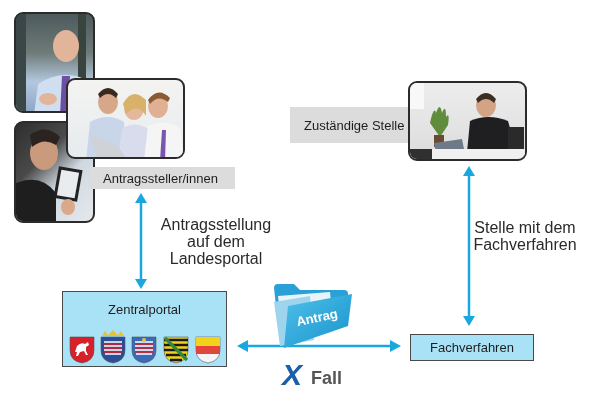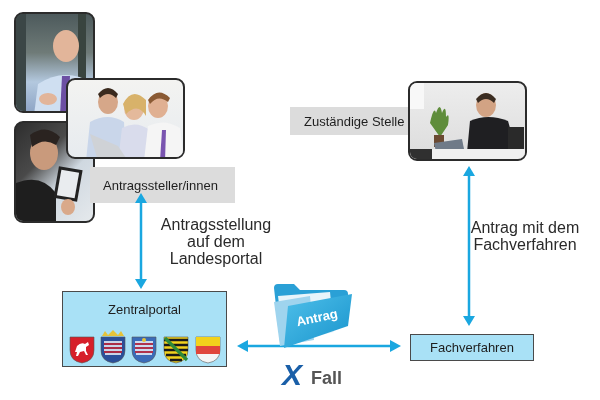--- a/index.html
+++ b/index.html
@@ -46,25 +46,25 @@
     <path d="M55 24 Q64 6 78 20 L78 36 Q70 22 58 34 Z" fill="#d8b26a"></path>
     <path d="M50 81 L54 48 Q68 40 82 50 L84 81 Z" fill="#d9dcec"></path>
     <ellipse cx="90" cy="26" rx="10" ry="12" fill="#e0b092"></ellipse>
     <path d="M80 20 Q90 6 102 18 L100 22 Q90 14 82 24 Z" fill="#8a5a34"></path>
     <path d="M76 81 L80 46 Q96 38 112 48 L116 81 Z" fill="#f5f5f5"></path>
     <path d="M94 50 L98 50 L97 81 L92 81 Z" fill="#7a55b0"></path>
     <path d="M22 54 L50 66 L60 81 L30 81 Z" fill="#cfd2d6"></path>
   </svg>
 </div>
 
-<div class="label-grey" style="left:90px;top:167px;width:145px;height:36px;padding-left:13px;">
+<div class="label-grey" style="left:90px;top:167px;width:145px;height:22px;padding-left:13px;">
   <span>Antragssteller/innen</span>
 </div>
 
-<div class="label-grey" style="left:290px;top:107px;width:119px;height:28px;padding-left:14px;">
+<div class="label-grey" style="left:290px;top:107px;width:119px;height:36px;padding-left:14px;">
   <span>Zuständige Stelle</span>
 </div>
 
 <div class="photo" style="left:408px;top:81px;width:119px;height:80px;background:linear-gradient(180deg,#ededed 0%,#dcdcdc 100%);">
   <svg width="119" height="80" viewBox="0 0 119 80">
     <rect x="0" y="0" width="14" height="26" fill="#f8f8f8"></rect>
     <path d="M20 40 Q24 22 26 30 Q30 18 32 30 Q36 20 36 34 Q40 28 38 42 L30 54 Z" fill="#5f8d3b"></path>
     <rect x="24" y="52" width="10" height="12" fill="#6b4a32"></rect>
     <ellipse cx="76" cy="22" rx="10" ry="12" fill="#d2a384"></ellipse>
     <path d="M66 16 Q76 4 86 16 L84 20 Q76 12 68 20 Z" fill="#3b2d22"></path>
@@ -85,21 +85,21 @@
   <div>Antragsstellung</div>
   <div>auf dem Landesportal</div>
 </div>
 
 <svg class="abs" style="left:461px;top:165px;" width="16" height="162" viewBox="0 0 16 162">
   <line x1="8" y1="8" x2="8" y2="154" stroke="#1aa7e0" stroke-width="2.5"></line>
   <polygon points="8,1 2,11 14,11" fill="#1aa7e0"></polygon>
   <polygon points="8,161 2,151 14,151" fill="#1aa7e0"></polygon>
 </svg>
 <div class="caption" style="left:470px;top:219px;width:110px;">
-  <div>Antrag mit dem</div>
+  <div>Stelle mit dem</div>
   <div>Fachverfahren</div>
 </div>
 
 <div class="box-blue" style="left:62px;top:291px;width:165px;height:76px;">
   <div style="position:absolute;left:0;right:0;top:10px;text-align:center;font-size:13px;color:#1e1e1e;">Zentralportal</div>
 
   <svg class="abs" style="left:6px;top:42px;" width="26" height="30" viewBox="0 0 26 30">
     <path d="M1 3 L25 3 L25 16 Q25 27 13 29 Q1 27 1 16 Z" fill="#d6202a" stroke="#555" stroke-width="0.6"></path>
     <path d="M6 18 L8 12 Q12 8 16 10 L19 8 L20 11 L17 13 L17 17 L19 21 L17 21 L15 17 L11 18 L9 22 L7 22 L8 18 Z" fill="#ffffff"></path>
   </svg>

